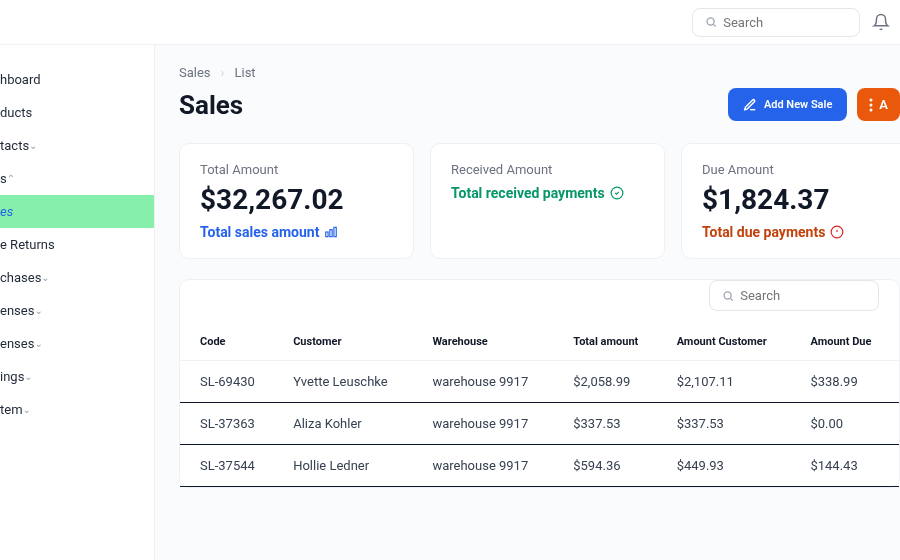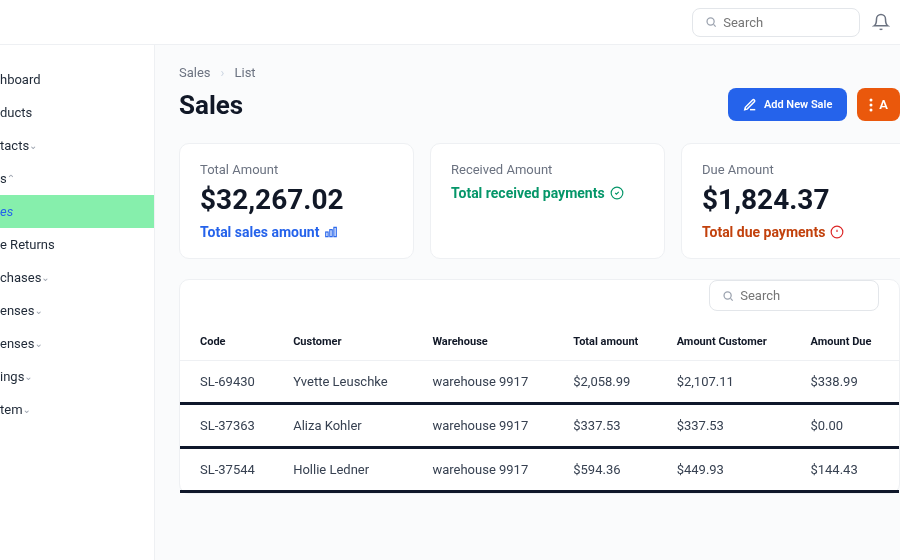--- a/index.html
+++ b/index.html
@@ -30,21 +30,21 @@
 .sub.green { color: #059669; }
 .sub.red { color: #c2410c; }
 .table-card { background: #fff; border: 1px solid #eef0f3; border-radius: 10px; margin-top: 20px; }
 .table-head { display: flex; align-items: center; justify-content: space-between; padding: 16px 20px 12px; }
 .table-head h3 { font-size: 14px; font-weight: 700; color: #111827; }
 .table-search { display: flex; align-items: center; border: 1px solid #e3e6ea; border-radius: 8px; padding: 7px 12px; width: 170px; gap: 6px; margin: 0 20px 12px auto; }
 .table-search input { border: none; outline: none; font-size: 13px; width: 100%; color: #6b7280; }
 table { width: 100%; border-collapse: collapse; }
 th { text-align: left; font-size: 11px; font-weight: 700; color: #111827; padding: 12px 10px; border-bottom: 1px solid #eef0f3; }
 th:first-child, td:first-child { padding-left: 20px; }
-td { font-size: 13px; color: #374151; padding: 13px 10px; border-bottom: 3px solid #0f172a; }
+td { font-size: 13px; color: #374151; padding: 13px 10px; border-bottom: 1px solid #0f172a; }
 svg { display: block; }
 </style>
 </head>
 <body>
 
 <div class="topbar">
   <div class="search-wrap">
     <svg width="14" height="14" viewBox="0 0 24 24" fill="none" stroke="#9ca3af" stroke-width="2.5">
         <circle cx="11" cy="11" r="7"></circle>
         <path d="m21 21-4.3-4.3"></path>

